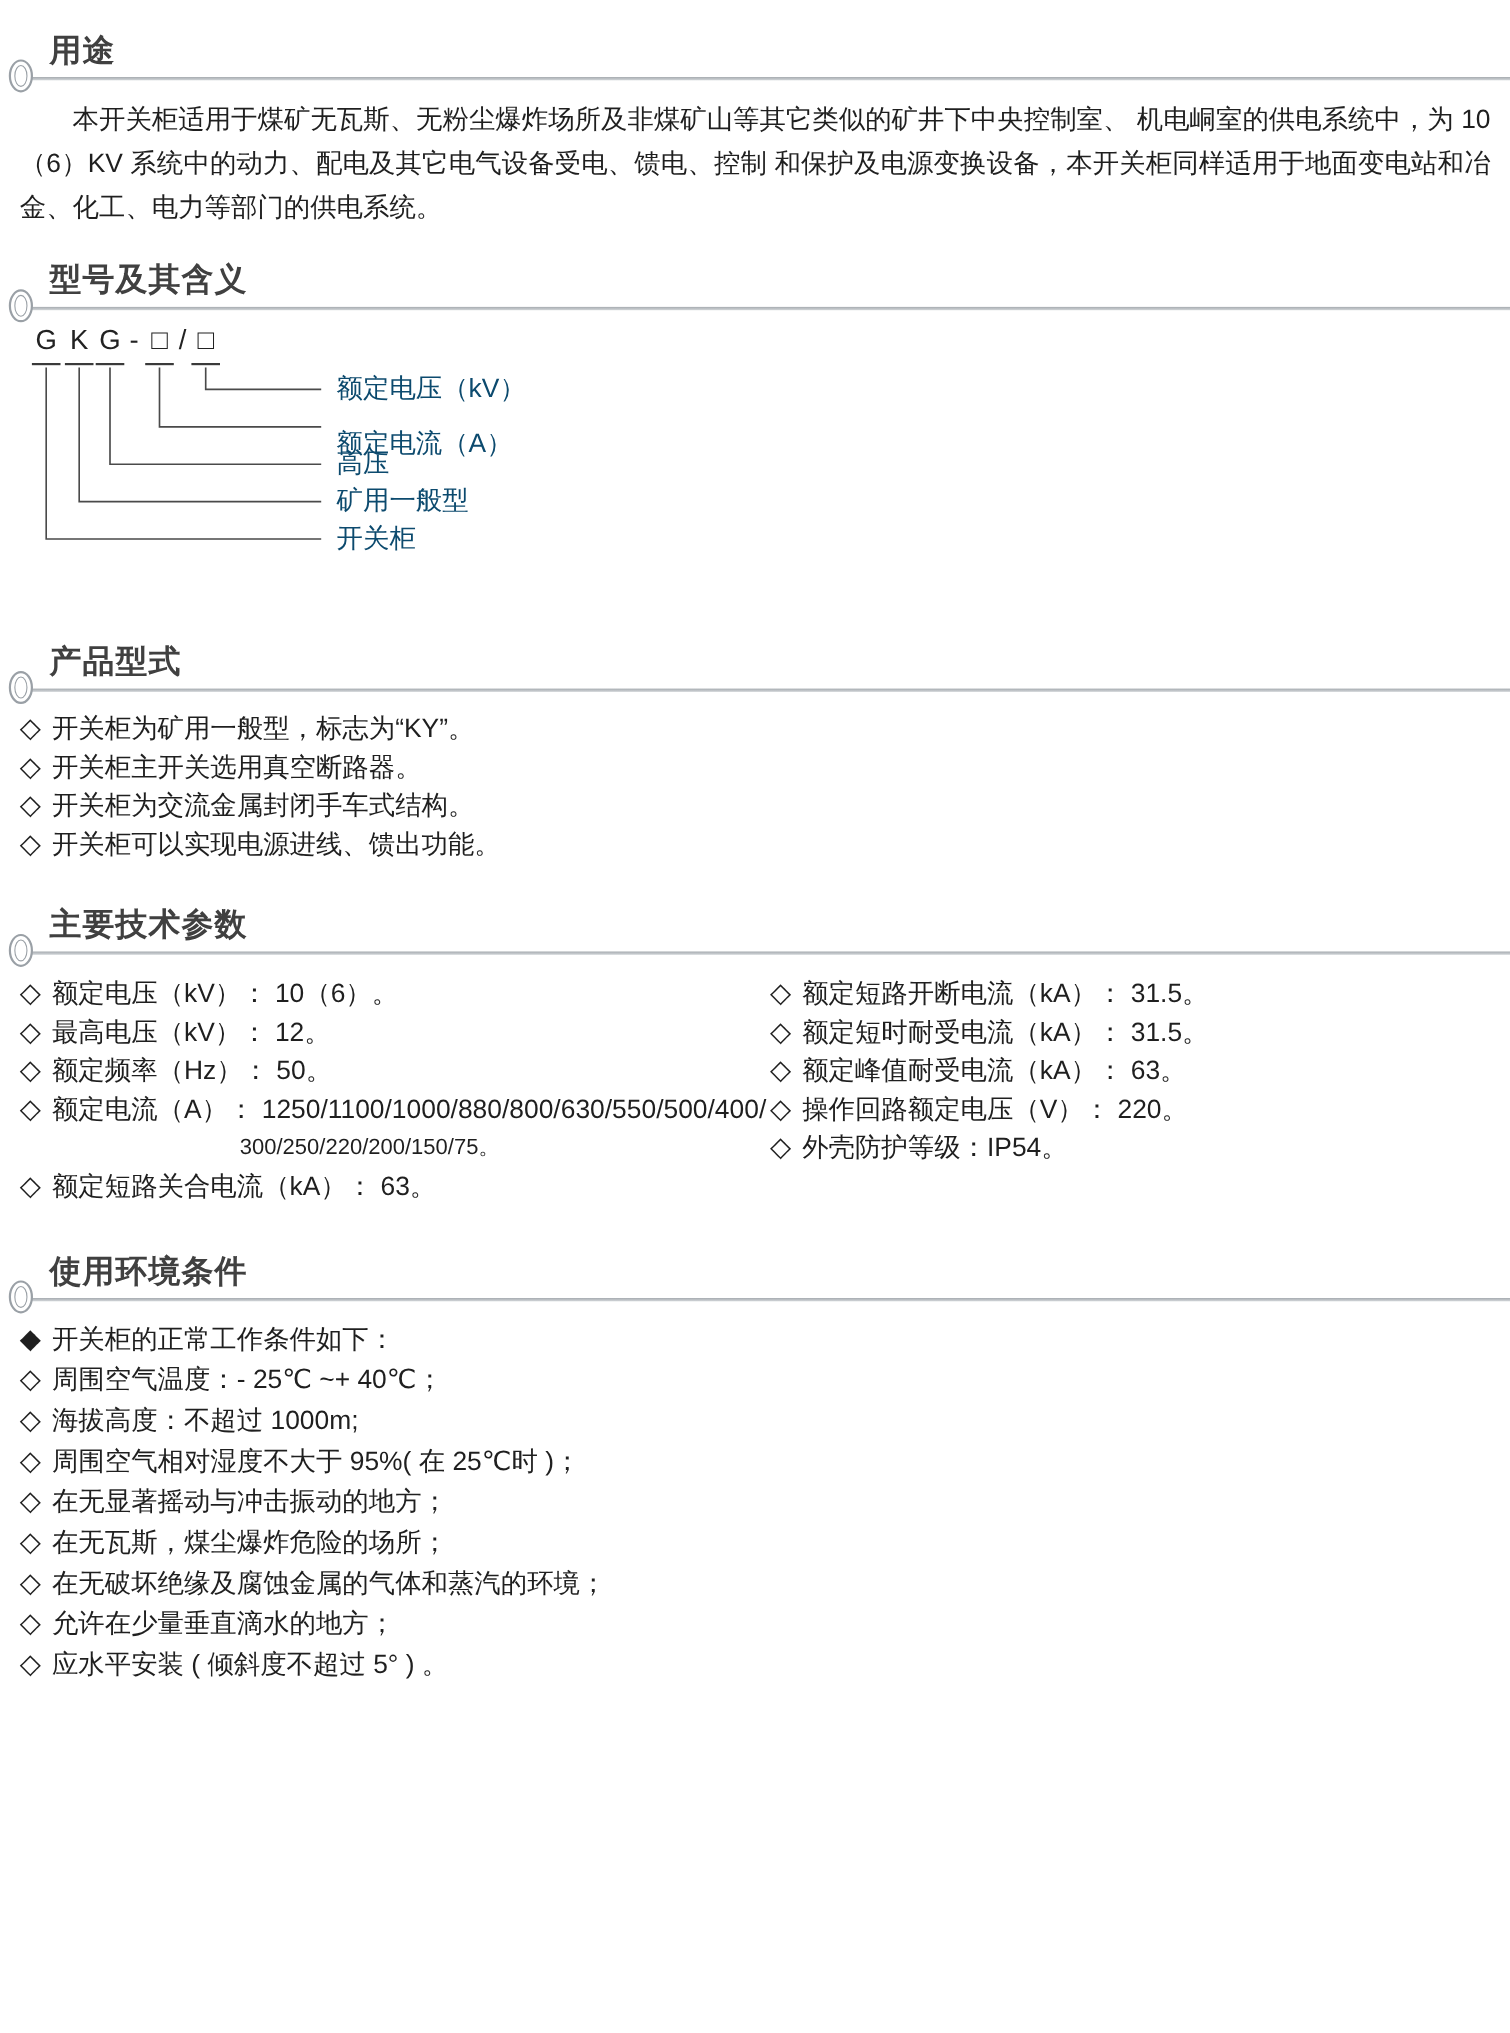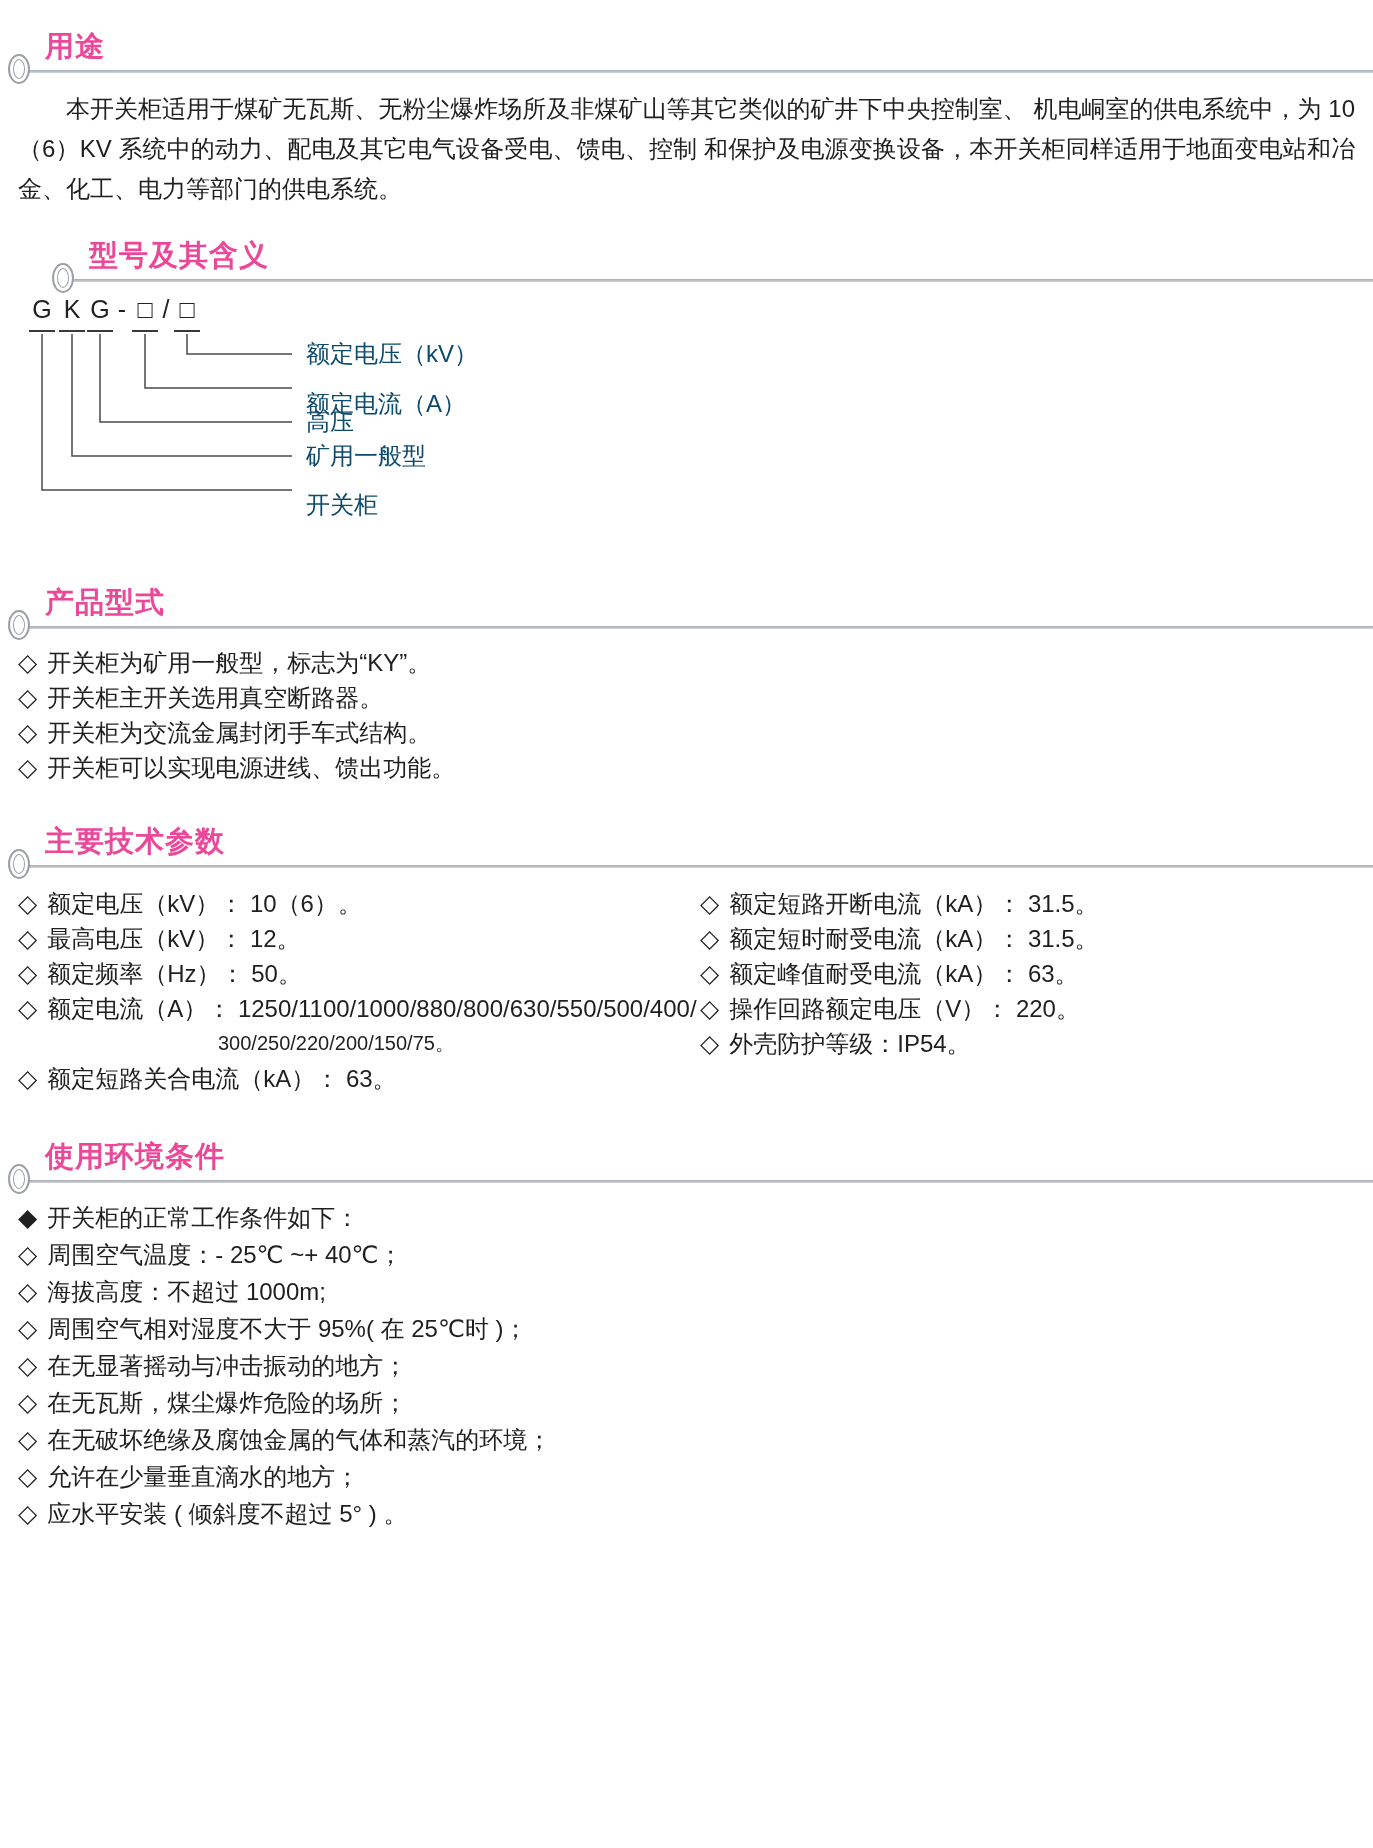--- a/index.html
+++ b/index.html
@@ -10,21 +10,21 @@
     font-family:"Liberation Sans","DejaVu Sans",sans-serif;
     color:#1f1f1f;
     overflow:hidden;
   }
 
   
   .sec-head { position:relative; }
   .sec-title {
     margin:0 0 0 45px;
     font-size:29px; font-weight:700;
-    color:#ec4899;
+    color:#404040;
     line-height:32px;
     letter-spacing:1px;
   }
   .sec-rule {
     position:relative;
     height:3px;
     margin-left:22px; margin-top:8px;
     background:linear-gradient(#a6abb0,#d2d6d9);
   }
   .sec-ring {
@@ -71,21 +71,21 @@
   .params { display:flex; margin:18px 18px 0 18px; }
   .params-col.left  { width:682px; }
   .params-col.right { flex:1; }
   .param-cont { padding-left:200px; font-size:20px; line-height:35px; }
 
   
   .env .bitem { line-height:36px; }
 
   
   .sp-top-1 { padding-top:30px; }
-  .mt-model { margin-top:30px;padding-left:44px; }
+  .mt-model { margin-top:30px; }
   .mt-product { margin-top:74px; }
   .mt-params { margin-top:40px; }
   .mt-env { margin-top:44px; }
 </style>
 </head>
 <body>
 
 <div class="page">
 
   <section>
@@ -120,21 +120,21 @@
         <polyline points="145,40 145,94 292,94"></polyline>
         <polyline points="100,40 100,128 292,128"></polyline>
         <polyline points="72,40 72,162 292,162"></polyline>
         <polyline points="42,40 42,196 292,196"></polyline>
       </svg>
 
       <div class="dlabel" style="top:46px">额定电压（kV）</div>
       <div class="dlabel" style="top:96px">额定电流（A）</div>
       <div class="dlabel" style="top:114px">高压</div>
       <div class="dlabel" style="top:148px">矿用一般型</div>
-      <div class="dlabel" style="top:197px">开关柜</div>
+      <div class="dlabel" style="top:182px">开关柜</div>
     </div>
   </section>
 
   <section>
     <div class="sec-head mt-product">
       <h2 class="sec-title">产品型式</h2>
       <div class="sec-rule">
         <span class="sec-ring"></span>
       </div>
     </div>

